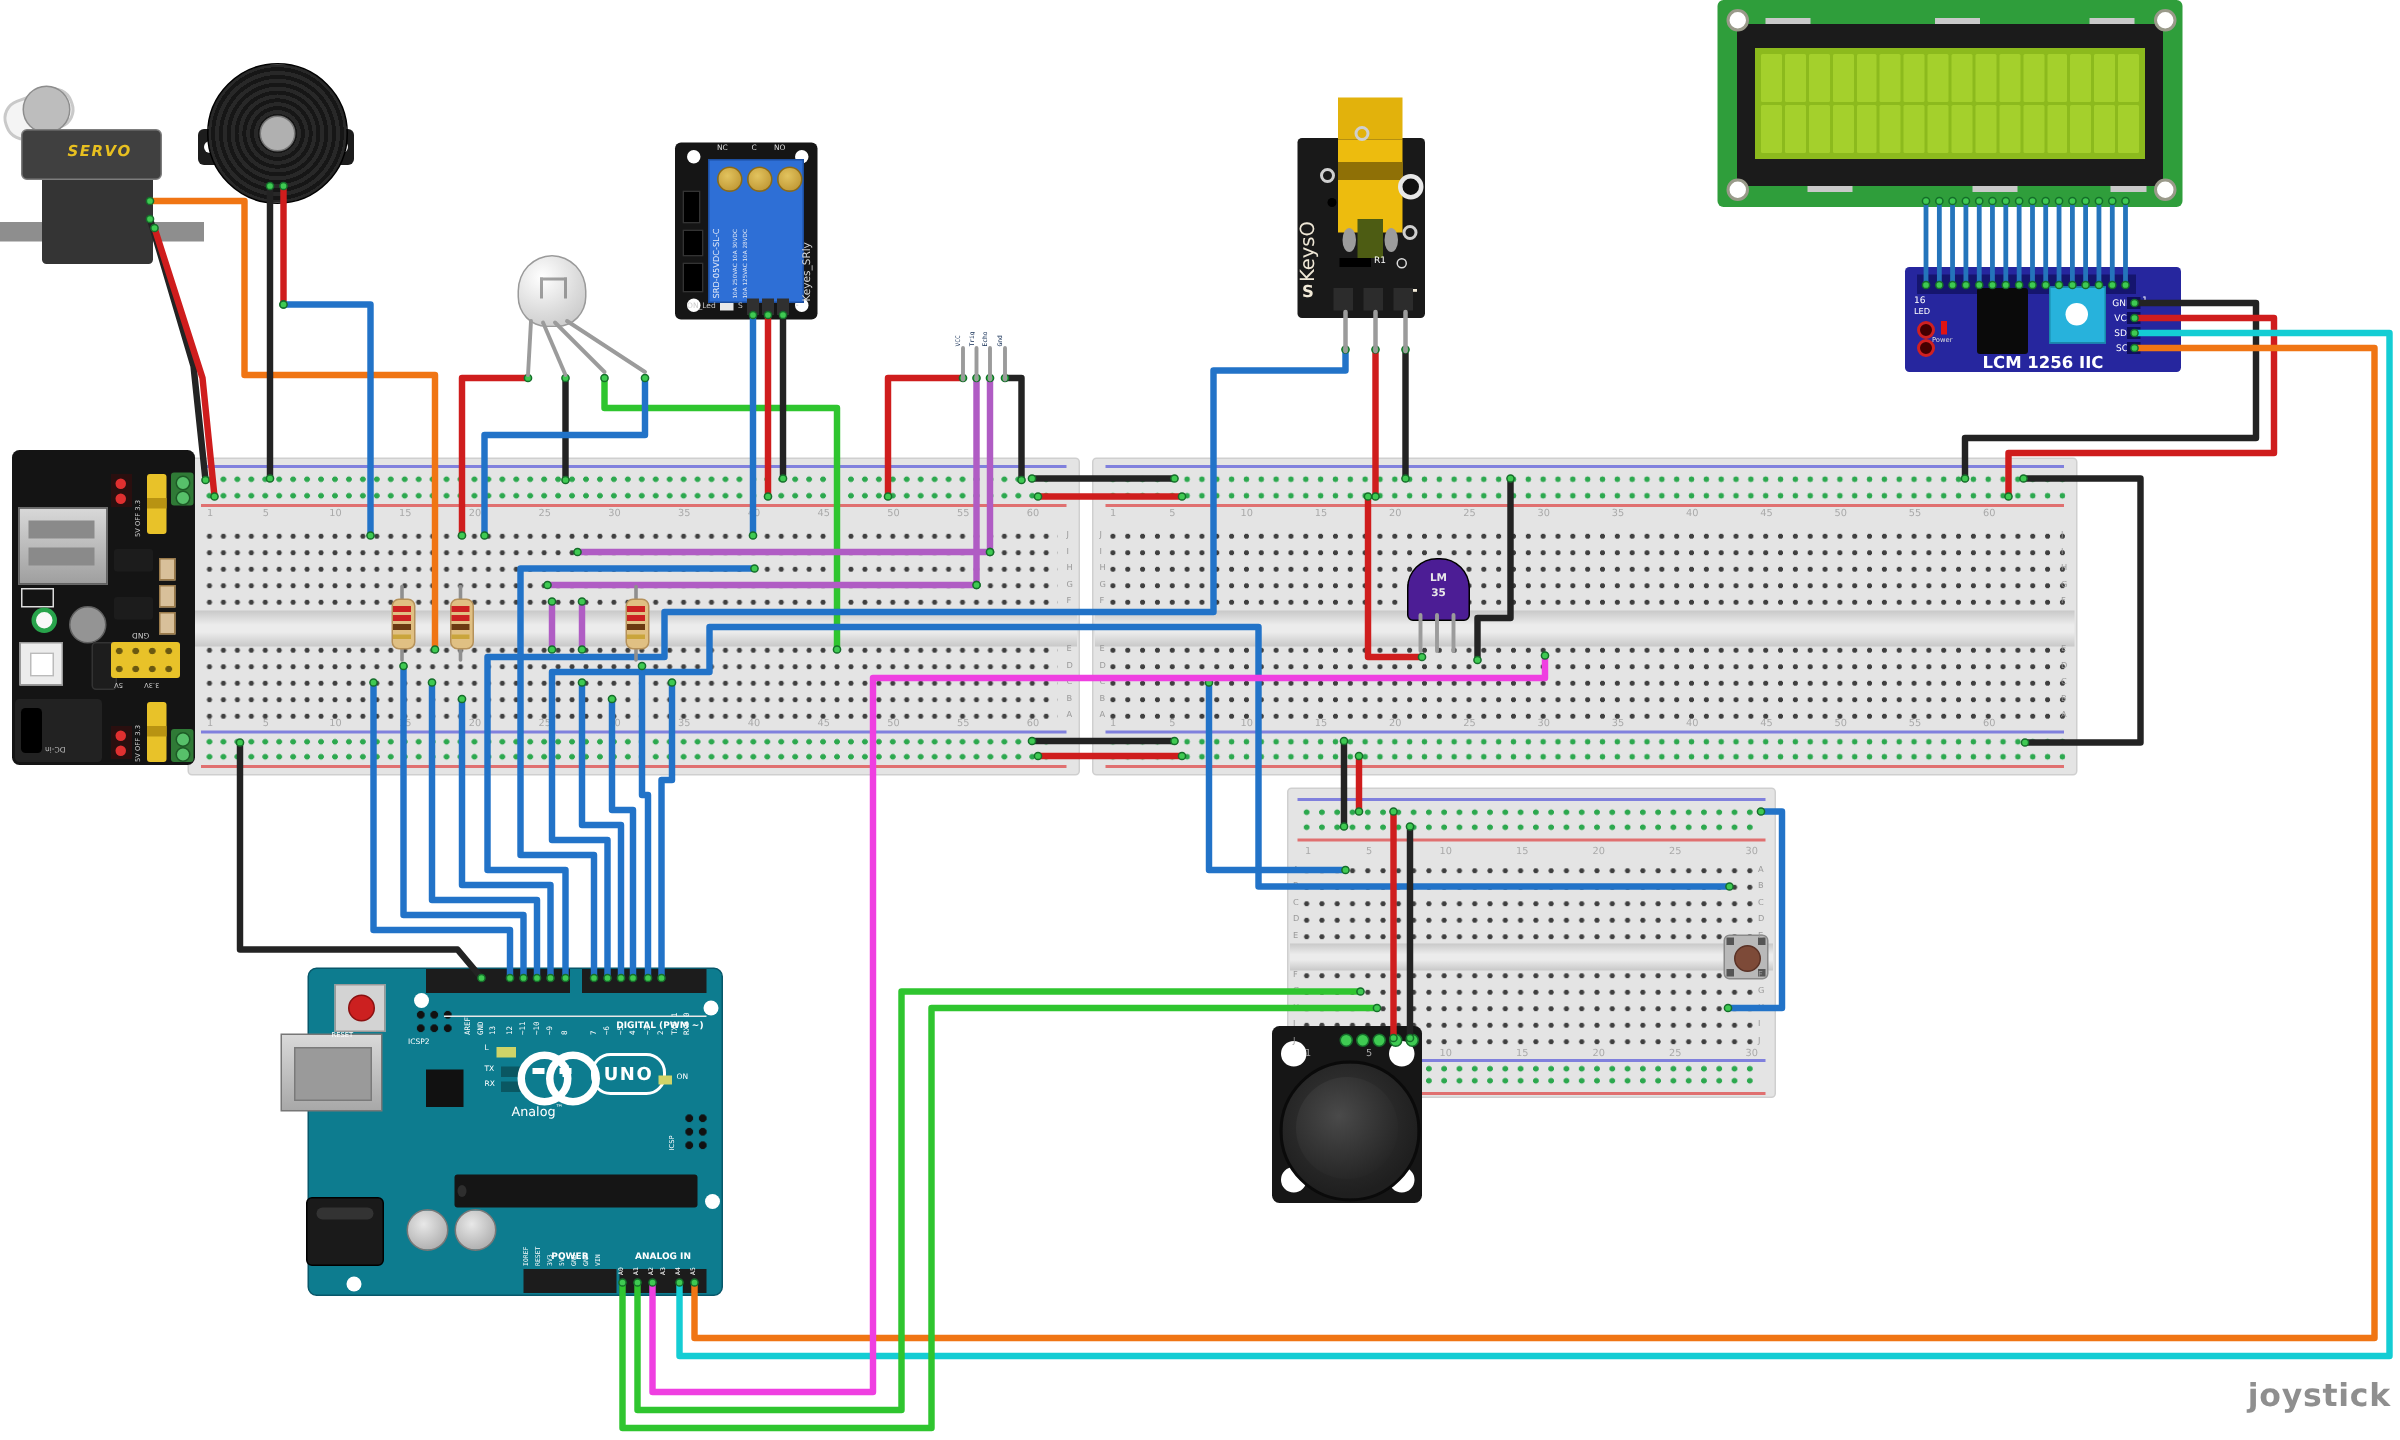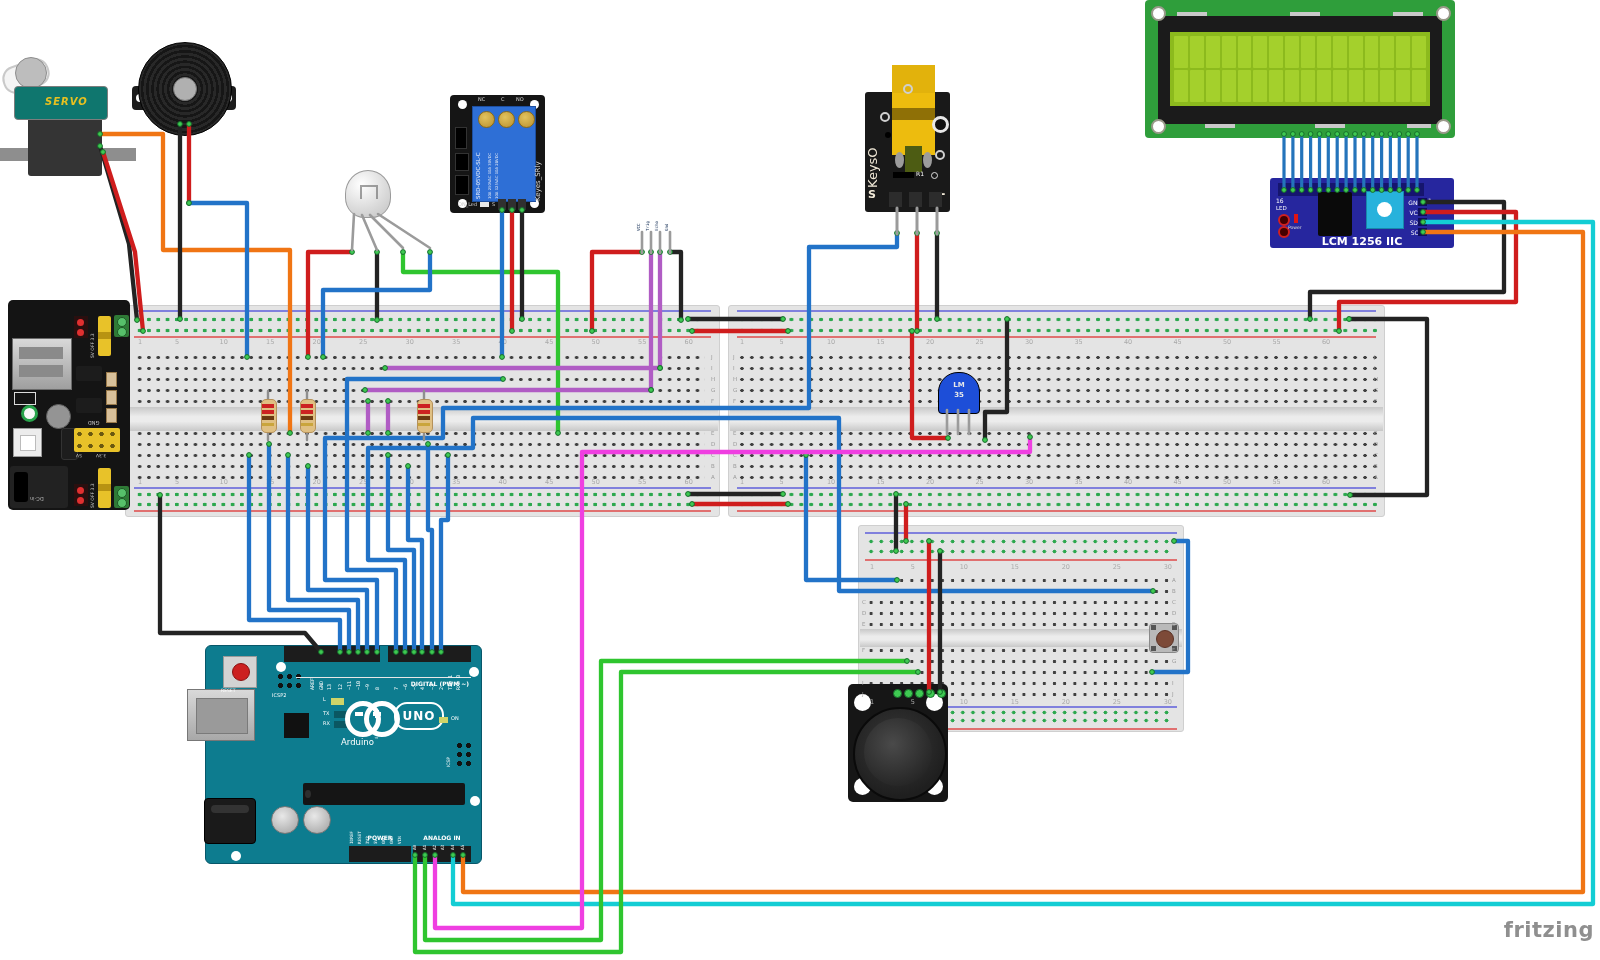--- a/index.html
+++ b/index.html
@@ -120,21 +120,21 @@
       <div class="a" style="left:3px;top:12px;width:8px;height:8px;background:#57c06a;border:1px solid #1d5a26;border-radius:50%;"></div>
     </div>
   </div>
 
   <div class="a" style="left:0;top:60px;width:140px;height:120px;">
     <div class="a" style="left:0;top:88px;width:30px;height:13px;background:#8e8e8e;"></div>
     <div class="a" style="left:98px;top:88px;width:38px;height:13px;background:#8e8e8e;"></div>
     <div class="a" style="left:28px;top:38px;width:74px;height:78px;background:#343434;border-radius:3px;"></div>
     <div class="a" style="left:2px;top:2px;width:44px;height:24px;background:#f4f4f4;border:2px solid #c9c9c9;border-radius:13px;transform:rotate(-20deg);"></div>
     <div class="a" style="left:15px;top:-3px;width:30px;height:30px;background:#bdbdbd;border:1px solid #8d8d8d;border-radius:50%;"></div>
-    <div class="a" style="left:14px;top:26px;width:92px;height:32px;background:#0f766e;border:1px solid #7d7d7d;border-radius:4px;">
+    <div class="a" style="left:14px;top:26px;width:92px;height:32px;background:#404040;border:1px solid #7d7d7d;border-radius:4px;">
       <div class="a" style="left:30px;top:9px;font-size:10px;font-weight:bold;font-style:italic;color:#e8c020;letter-spacing:1px;">SERVO</div>
     </div>
   </div>
 
   <div class="a" style="left:130px;top:40px;width:110px;height:100px;">
     <div class="a" style="left:2px;top:46px;width:16px;height:24px;background:#1c1c1c;border-radius:4px;">
       <div class="hole" style="left:4px;top:8px;width:8px;height:8px;"></div>
     </div>
     <div class="a" style="left:90px;top:46px;width:16px;height:24px;background:#1c1c1c;border-radius:4px;">
       <div class="hole" style="left:4px;top:8px;width:8px;height:8px;"></div>
@@ -293,21 +293,21 @@
     <div class="a" style="left:128px;top:65px;width:13px;height:7px;background:#0a5762;"></div>
     <div class="a" style="left:117px;top:74px;font-size:5px;color:#fff;">RX</div>
     <div class="a" style="left:128px;top:75px;width:13px;height:7px;background:#0a5762;"></div>
     <div class="a" style="left:139px;top:55px;width:26px;height:26px;border:5px solid #fff;border-radius:50%;"></div>
     <div class="a" style="left:158px;top:55px;width:26px;height:26px;border:5px solid #fff;border-radius:50%;"></div>
     <div class="a" style="left:149px;top:66px;width:8px;height:4px;background:#fff;"></div>
     <div class="a" style="left:167px;top:66px;width:8px;height:4px;background:#fff;"></div>
     <div class="a" style="left:169px;top:64px;width:4px;height:8px;background:#fff;"></div>
     <div class="a" style="left:188px;top:56px;width:46px;height:24px;border:2.5px solid #fff;border-radius:13px;text-align:center;line-height:24px;font-size:12px;font-weight:bold;color:#fff;letter-spacing:1px;">UNO</div>
     <div class="a" style="left:135px;top:90px;font-size:8.5px;color:#fff;">
-      <span>Arduino</span><span style="font-size:5px;vertical-align:super;">™</span>
+      <span>Analog</span><span style="font-size:5px;vertical-align:super;">™</span>
     </div>
     <div class="a" style="left:233px;top:71px;width:9px;height:6px;background:#cfd468;"></div>
     <div class="a" style="left:245px;top:69px;font-size:5px;color:#fff;">ON</div>
     <div class="a" style="left:249px;top:95px;width:18px;height:26px;background-image:radial-gradient(circle,#111 2.4px,rgba(0,0,0,0) 2.8px);background-size:9px 9px;"></div>
     <div class="a vt" style="left:240px;top:95px;width:8px;height:26px;font-size:4.5px;color:#fff;">ICSP</div>
     <div class="a" style="left:78px;top:67px;width:25px;height:25px;background:#111;"></div>
     <div class="a" style="left:97px;top:137px;width:162px;height:22px;background:#151515;border-radius:2px;">
       <div class="a" style="left:2px;top:7px;width:6px;height:8px;background:#2e2e2e;border-radius:50%;"></div>
     </div>
     <div class="a" style="left:65px;top:160px;width:26px;height:26px;border-radius:50%;background:radial-gradient(circle at 40% 35%, #e8e8e8, #9f9f9f);border:1px solid #777;"></div>
@@ -333,21 +333,21 @@
     <div class="a" style="left:44.5px;top:4.5px;width:7px;height:7px;background:#3fca52;border:1px solid #156e2a;border-radius:50%;"></div>
     <div class="a" style="left:55.5px;top:4.5px;width:7px;height:7px;background:#3fca52;border:1px solid #156e2a;border-radius:50%;"></div>
     <div class="a" style="left:66.5px;top:4.5px;width:7px;height:7px;background:#3fca52;border:1px solid #156e2a;border-radius:50%;"></div>
     <div class="a" style="left:77.5px;top:4.5px;width:7px;height:7px;background:#3fca52;border:1px solid #156e2a;border-radius:50%;"></div>
     <div class="a" style="left:88.5px;top:4.5px;width:7px;height:7px;background:#3fca52;border:1px solid #156e2a;border-radius:50%;"></div>
     <div class="a vt" style="left:88px;top:26px;width:10px;height:70px;font-size:4.3px;color:#cfcfcf;">Analog joystick</div>
     <div class="a" style="left:5px;top:23px;width:90px;height:90px;border-radius:50%;border:2px solid #0a0a0a;background:radial-gradient(circle at 45% 40%, #3a3a3a, #1f1f1f 70%);"></div>
     <div class="a" style="left:16px;top:34px;width:68px;height:68px;border-radius:50%;background:radial-gradient(circle at 42% 38%, #4a4a4a, #262626 75%);"></div>
   </div>
 
-  <div class="a" style="left:938px;top:372px;width:40px;height:40px;background:#1d4ed8;border:1px solid #000;border-radius:20px 20px 4px 4px;">
+  <div class="a" style="left:938px;top:372px;width:40px;height:40px;background:#4c1d95;border:1px solid #000;border-radius:20px 20px 4px 4px;">
     <div class="a" style="left:0;top:8px;width:40px;text-align:center;font-size:7px;font-weight:bold;color:#e8e8e8;">LM</div>
     <div class="a" style="left:0;top:18px;width:40px;text-align:center;font-size:7px;font-weight:bold;color:#e8e8e8;">35</div>
   </div>
 
   <div class="a" style="left:1149px;top:623px;width:28px;height:28px;background:#b9b9b9;border:1px solid #8a8a8a;border-radius:4px;">
     <div class="a" style="left:1px;top:1px;width:5px;height:5px;background:#555;"></div>
     <div class="a" style="left:22px;top:1px;width:5px;height:5px;background:#555;"></div>
     <div class="a" style="left:1px;top:22px;width:5px;height:5px;background:#555;"></div>
     <div class="a" style="left:22px;top:22px;width:5px;height:5px;background:#555;"></div>
     <div class="a" style="left:6px;top:6px;width:16px;height:16px;background:#7d4a38;border:1px solid #5a3226;border-radius:50%;"></div>
@@ -598,21 +598,21 @@
       <circle cx="1399.3" cy="134" r="2.4" fill="#3fca52" stroke="#156e2a" stroke-width="1"></circle>
       <circle cx="1399.3" cy="190" r="2.4" fill="#3fca52" stroke="#156e2a" stroke-width="1"></circle>
       <polyline points="1408.2,134 1408.2,190" fill="none" stroke="#2474bb" stroke-width="3.2" stroke-linecap="round" stroke-linejoin="round"></polyline>
       <circle cx="1408.2" cy="134" r="2.4" fill="#3fca52" stroke="#156e2a" stroke-width="1"></circle>
       <circle cx="1408.2" cy="190" r="2.4" fill="#3fca52" stroke="#156e2a" stroke-width="1"></circle>
       <polyline points="1417,134 1417,190" fill="none" stroke="#2474bb" stroke-width="3.2" stroke-linecap="round" stroke-linejoin="round"></polyline>
       <circle cx="1417" cy="134" r="2.4" fill="#3fca52" stroke="#156e2a" stroke-width="1"></circle>
       <circle cx="1417" cy="190" r="2.4" fill="#3fca52" stroke="#156e2a" stroke-width="1"></circle>
     </svg>
 
-  <div class="a" style="left:1490px;top:918px;width:104px;text-align:right;font-size:21px;font-weight:bold;color:#8f8f8f;letter-spacing:.5px;z-index:40;">fritzing</div>
+  <div class="a" style="left:1490px;top:918px;width:104px;text-align:right;font-size:21px;font-weight:bold;color:#8f8f8f;letter-spacing:.5px;z-index:40;">joystick</div>
 
 <div class="num" style="left: 134px; top: 338px;">1</div>
     <div class="num" style="left: 134px; top: 478px;">1</div>
     <div class="num" style="left: 736px; top: 338px;">1</div>
     <div class="num" style="left: 736px; top: 478px;">1</div>
     <div class="num" style="left: 171.2px; top: 338px;">5</div>
     <div class="num" style="left: 171.2px; top: 478px;">5</div>
     <div class="num" style="left: 775.6px; top: 338px;">5</div>
     <div class="num" style="left: 775.6px; top: 478px;">5</div>
     <div class="num" style="left: 217.7px; top: 338px;">10</div>

